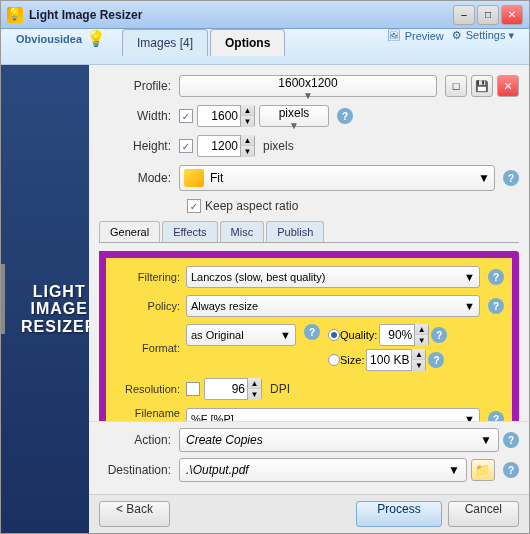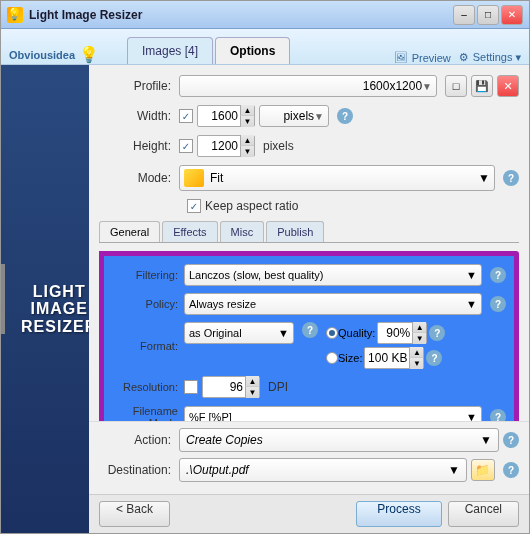--- a/index.html
+++ b/index.html
@@ -9,21 +9,21 @@
 
     
     .titlebar { background: linear-gradient(to bottom, #c8e0f8 0%, #a8c8f0 100%); height: 28px; display: flex; align-items: center; padding: 0 6px; border-bottom: 1px solid #7aa0cc; }
     .titlebar-icon { width: 16px; height: 16px; margin-right: 6px; background: linear-gradient(135deg, #ff9900, #ffcc00); border-radius: 2px; }
     .titlebar-title { font-size: 12px; color: #1a1a2e; font-weight: bold; flex: 1; }
     .titlebar-buttons { display: flex; gap: 2px; }
     .titlebar-btn { width: 22px; height: 20px; border: 1px solid #aaa; border-radius: 3px; background: linear-gradient(to bottom, #e8e8e8, #d0d0d0); cursor: pointer; display: flex; align-items: center; justify-content: center; font-size: 10px; }
     .titlebar-btn.close { background: linear-gradient(to bottom, #f88, #e44); color: white; }
 
     
-    .toolbar { background: linear-gradient(to bottom, #e8f4ff 0%, #d0e8f8 100%); height: 36px; display: flex; align-items: flex-end; padding: 0 8px; gap: 20px; border-bottom: 1px solid #b0c8e0; }
+    .toolbar { background: linear-gradient(to bottom, #e8f4ff 0%, #d0e8f8 100%); height: 36px; display: flex; align-items: flex-start; padding: 0 15px; gap: 8px; border-bottom: 1px solid #b0c8e0; }
     .toolbar-logo { display: flex; align-items: center; gap: 4px; }
     .tab-bar { display: flex; margin-left: 8px; }
     .tab { padding: 6px 14px; border: 1px solid #aac; border-bottom: none; border-radius: 4px 4px 0 0; cursor: pointer; font-size: 12px; background: #d8ecf8; color: #336; margin-right: 2px; }
     .tab.active { background: #f0f0f0; color: #000; font-weight: bold; }
     .toolbar-right { margin-left: auto; display: flex; align-items: center; gap: 8px; }
     .toolbar-right-btn { display: flex; align-items: center; gap: 4px; font-size: 11px; color: #336699; cursor: pointer; }
 
     
     .main-layout { display: flex; flex: 1; overflow: hidden; }
     .sidebar { width: 88px; background: linear-gradient(to bottom, #2a4a7f, #1a3060); display: flex; flex-direction: row; align-items: center; padding-top: 10px; gap: 16px; }
@@ -34,21 +34,21 @@
     .sidebar-arrow-btn { width: 100%; background: linear-gradient(to bottom, #f0a020, #e08010); border: 1px solid #c07010; border-radius: 3px; padding: 4px; display: flex; align-items: center; justify-content: center; color: white; font-size: 16px; cursor: pointer; }
 
     
     .content { flex: 1; background: #f0f0f0; padding: 10px; overflow-y: auto; }
 
     
     .form-row { display: flex; align-items: center; margin-bottom: 8px; }
     .form-label { width: 80px; text-align: right; padding-right: 8px; color: #333; font-size: 12px; }
 
     
-    .dropdown-full { width: 100%; height: 22px; border: 1px solid #aaa; border-radius: 3px; background: linear-gradient(to bottom, #fff, #f0f0f0); padding: 0 4px; font-size: 12px; display: flex; align-items: center; justify-content: flex-end; cursor: pointer; }
+    .dropdown-full { width: 100%; height: 22px; border: 1px solid #aaa; border-radius: 3px; background: linear-gradient(to bottom, #fff, #f0f0f0); padding: 0 4px; font-size: 12px; display: flex; align-items: center; justify-content: flex-start; cursor: pointer; flex-direction: column; }
     .dropdown-arrow { font-size: 10px; color: #666; }
 
     
     .spinbox-group { display: flex; align-items: center; gap: 4px; }
     .checkbox { width: 14px; height: 14px; border: 1px solid #999; background: #fff; display: flex; align-items: center; justify-content: center; cursor: pointer; flex-shrink: 0; }
     .checkbox.checked::after { content: '✓'; font-size: 10px; color: #336699; }
     .spinbox { display: flex; align-items: center; border: 1px solid #aaa; border-radius: 2px; background: #fff; height: 22px; }
     .spinbox-input { width: 42px; border: none; background: transparent; text-align: right; padding: 0 2px; font-size: 12px; outline: none; }
     .spinbox-btns { display: flex; flex-direction: column; width: 14px; }
     .spinbox-btn { width: 14px; height: 11px; background: linear-gradient(to bottom, #e8e8e8, #d8d8d8); border-left: 1px solid #aaa; display: flex; align-items: center; justify-content: center; font-size: 8px; cursor: pointer; }
@@ -60,21 +60,21 @@
 
     
     .aspect-row { display: flex; align-items: center; margin-left: 88px; margin-bottom: 8px; gap: 4px; }
 
     
     .inner-tabs { display: flex; border-bottom: 1px solid #aaa; margin-bottom: 8px; }
     .inner-tab { padding: 4px 10px; border: 1px solid #bbb; border-bottom: none; border-radius: 3px 3px 0 0; background: #dde8f0; color: #336; font-size: 11px; cursor: pointer; margin-right: 2px; }
     .inner-tab.active { background: #f0f0f0; color: #000; border-bottom-color: #f0f0f0; }
 
     
-    .inner-panel { background: #3b82f6; border: 5px solid #a21caf; padding: 8px; border-radius: 0 3px 3px 3px; }
+    .inner-panel { background: #fde047; border: 7px solid #a21caf; padding: 8px; border-radius: 0 3px 3px 3px; }
     .inner-form-row { display: flex; align-items: center; margin-bottom: 7px; }
     .inner-label { width: 72px; text-align: right; padding-right: 6px; font-size: 11px; color: #333; }
     .inner-control { flex: 1; display: flex; align-items: center; gap: 4px; }
     .inner-dropdown { height: 22px; border: 1px solid #aaa; border-radius: 3px; background: linear-gradient(to bottom, #fff, #efefef); padding: 0 4px; font-size: 11px; display: flex; align-items: center; justify-content: space-between; cursor: pointer; flex: 1; }
     .radio-item { display: flex; align-items: center; font-size: 11px; }
     .radio-btn { width: 12px; height: 12px; border-radius: 50%; border: 1px solid #999; background: #fff; cursor: pointer; display: flex; align-items: center; justify-content: center; }
     .radio-btn.selected::after { content: ''; width: 6px; height: 6px; border-radius: 50%; background: #336699; display: block; }
 
     
     .res-row { display: flex; align-items: center; gap: 4px; }

